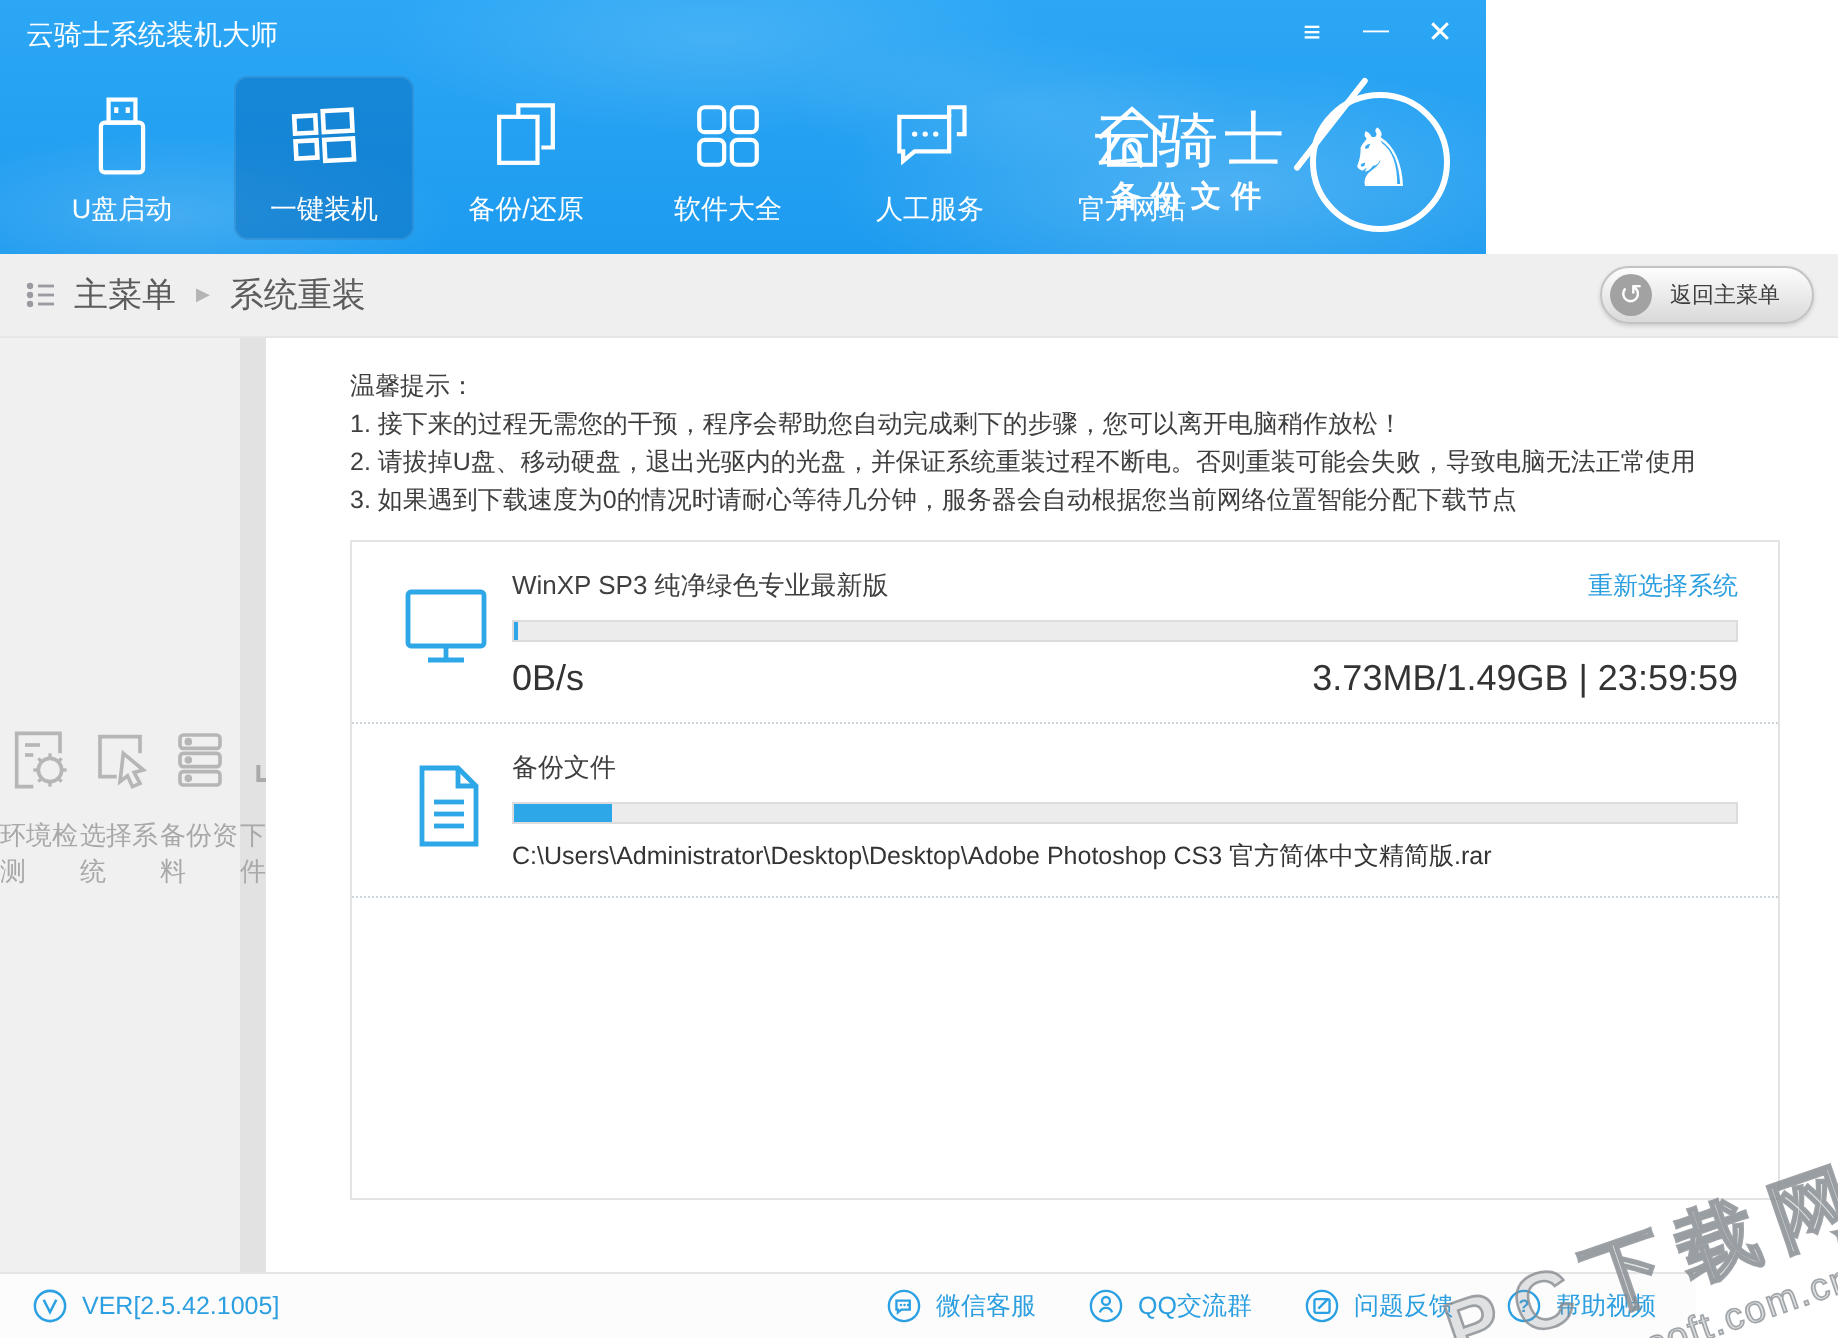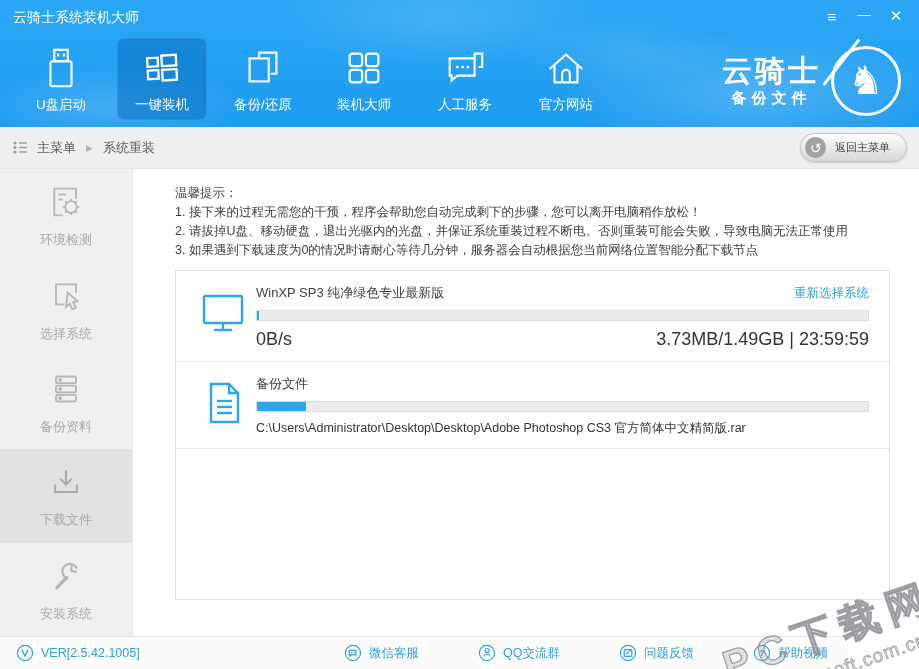--- a/index.html
+++ b/index.html
@@ -1,21 +1,21 @@
 <!DOCTYPE html>
 <html><head>
 <meta charset="utf-8">
 <style>
   * { margin:0; padding:0; box-sizing:border-box; }
   body { font-family:"Liberation Sans","DejaVu Sans",sans-serif; background:#666; }
   .app { position:relative; width:919px; height:669px; background:#fff; overflow:hidden; }
 
   
   .header {
-    position:absolute; top:0; left:0; width:919px; height:127px;
+    position:absolute; top:0; left:0; width:743px; height:127px;
     background:
       radial-gradient(ellipse 200px 60px at 12% 85%, rgba(255,255,255,.16), transparent 70%),
       radial-gradient(ellipse 240px 70px at 48% 15%, rgba(255,255,255,.13), transparent 70%),
       radial-gradient(ellipse 280px 90px at 82% 75%, rgba(255,255,255,.20), transparent 70%),
       radial-gradient(ellipse 160px 50px at 68% 40%, rgba(255,255,255,.10), transparent 70%),
       linear-gradient(180deg,#2ca7f5 0%,#1d9bef 100%);
     color:#fff;
   }
   .titlebar { position:relative; height:34px; }
   .app-title { position:absolute; left:13px; top:9px; font-size:14px; color:#fff; }
@@ -26,44 +26,44 @@
 
   .nav { position:absolute; left:16px; top:38px; display:flex; }
   .nav-item { width:90px; height:82px; margin-right:11px; display:flex; flex-direction:column;
               align-items:center; justify-content:center; gap:5px; border-radius:7px;text-align:right; }
   .nav-item.selected { background:rgba(10,112,192,.55); box-shadow:inset 0 0 0 1px rgba(255,255,255,.10); }
   .nav-item .nlabel { font-size:13.5px; color:#fff; white-space:nowrap; }
   .nav-item svg { display:block; }
 
   .logo { position:absolute; right:18px; top:46px; display:flex; align-items:center; gap:10px; color:#fff; }
   .logo-text { text-align:center; }
-  .logo-name { font-size:30px; font-weight:bold; letter-spacing:3px; line-height:32px; }
+  .logo-name { font-size:30px; font-weight:normal; letter-spacing:3px; line-height:32px; }
   .logo-sub { font-size:15px; font-weight:bold; letter-spacing:5px; margin-top:2px; }
   .emblem { position:relative; width:70px; height:70px; border:3px solid #fff; border-radius:50%;
             display:flex; align-items:center; justify-content:center; }
   .emblem .knight { font-size:40px; line-height:1; color:#fff;
                     font-family:"DejaVu Sans",sans-serif; transform:translateY(-1px); }
   .emblem .lance { position:absolute; width:2.5px; height:58px; background:#fff; left:6px; top:-16px;
                    transform:rotate(38deg); border-radius:2px; }
 
   
   .crumbbar { position:absolute; top:127px; left:0; width:919px; height:42px; background:#efeff0;
               display:flex; align-items:center; padding:0 12px; border-bottom:1px solid #e6e6e6; }
-  .crumbbar .bc-item { font-size:13px; color:#5c5c5c; margin:0 8px;text-align:center; }
+  .crumbbar .bc-item { font-size:17px; color:#5c5c5c; margin:0 8px;text-align:center; }
   .crumbbar .bc-sep { font-size:9px; color:#b4b4b4; margin:0 2px; }
   .back-btn { margin-left:auto; height:29px; border-radius:15px; display:flex; align-items:center;
               padding:0 16px 0 4px; gap:9px; background:linear-gradient(180deg,#fdfdfd,#d9d9d9);
               border:1px solid #c3c3c3; box-shadow:0 1px 2px rgba(0,0,0,.15); cursor:default; }
   .back-btn .bicon { width:21px; height:21px; border-radius:50%; background:#a2a2a2; color:#fff;
                      font-size:14px; display:flex; align-items:center; justify-content:center; }
   .back-btn .blabel { font-size:11px; color:#3d3d3d; }
 
   
   .sidebar { position:absolute; top:169px; left:0; bottom:33px; width:133px; background:#f0f0f1;
-             display:flex; flex-direction:column; border-right:1px solid #e7e7e7; }
+             display:flex; flex-direction:row; border-right:1px solid #e7e7e7; }
   .step { flex:1; display:flex; flex-direction:column; align-items:center; justify-content:center; gap:9px; }
   .step.active { background:#e2e2e3; }
   .step .slabel { font-size:13px; color:#a8a8a8; }
 
   
   .main { position:absolute; left:133px; top:169px; right:0; bottom:33px; background:#fff; }
   .tips { margin:15px 0 0 42px; font-size:12.5px; color:#3e3e3e; line-height:19px; }
   .panel { position:absolute; left:42px; top:101px; width:715px; height:330px;
            border:1px solid #e3e3e3; background:#fff; }
   .prow { display:flex; padding:13px 20px 11px 14px; border-bottom:1px dotted #ccd6dc; }
@@ -75,21 +75,21 @@
   .track { margin-top:8px; height:11px; background:#ececec; border:1px solid #dcdcdc; }
   .fill { height:100%; background:#2ea7e8; }
   .pbottom { display:flex; justify-content:space-between; margin-top:8px; font-size:18px; color:#333; }
   .ppath { margin-top:8px; font-size:12.5px; color:#333; white-space:nowrap; overflow:hidden; }
 
   
   .footer { position:absolute; left:0; bottom:0; width:848px; height:33px; background:#fcfcfc;
             border-top:1px solid #e4e4e4; display:flex; align-items:center; padding:0 16px; }
   .ver { display:flex; align-items:center; gap:7px; }
   .ver-label { font-size:12.5px; color:#2b9fe0; }
-  .flinks { margin-left:auto; display:flex; align-items:center; gap:59px; padding-right:4px; }
+  .flinks { margin-left:auto; display:flex; align-items:center; gap:26px; padding-right:4px; }
   .flink { display:flex; align-items:center; gap:7px; cursor:default; }
   .flink span { font-size:12.5px; color:#2b9fe0; }
 
   
   .watermark { position:absolute; right:-24px; bottom:-12px; z-index:60; transform:rotate(-19deg);
                text-align:center; pointer-events:none; }
   .wm1 { font-size:40px; font-weight:bold; letter-spacing:9px;
          color:rgba(140,145,150,.25); -webkit-text-stroke:1.3px rgba(135,140,145,.8); }
   .wm2 { font-size:19px; letter-spacing:1px; margin-top:1px;
          color:rgba(140,145,150,.30); -webkit-text-stroke:0.8px rgba(135,140,145,.75); }
@@ -139,21 +139,21 @@
         </svg>
         <span class="nlabel">备份/还原</span>
       </div>
       <div class="nav-item">
         <svg width="46" height="46" viewBox="0 0 48 48" fill="none" stroke="#fff" stroke-width="2.2">
           <rect x="9" y="9" width="13" height="13" rx="3"></rect>
           <rect x="26" y="9" width="13" height="13" rx="3"></rect>
           <rect x="9" y="26" width="13" height="13" rx="3"></rect>
           <rect x="26" y="26" width="13" height="13" rx="3"></rect>
         </svg>
-        <span class="nlabel">装机大师</span>
+        <span class="nlabel">软件大全</span>
       </div>
       <div class="nav-item">
         <svg width="46" height="46" viewBox="0 0 48 48" fill="none" stroke="#fff" stroke-width="2.2">
           <path d="M34 14 V9 H42 V23 H38"></path>
           <path d="M8 14 H34 V32 H16 L10 37 V32 H8 Z"></path>
           <circle cx="16" cy="23" r="1.4" fill="#fff" stroke="none"></circle>
           <circle cx="21.5" cy="23" r="1.4" fill="#fff" stroke="none"></circle>
           <circle cx="27" cy="23" r="1.4" fill="#fff" stroke="none"></circle>
         </svg>
         <span class="nlabel">人工服务</span>

